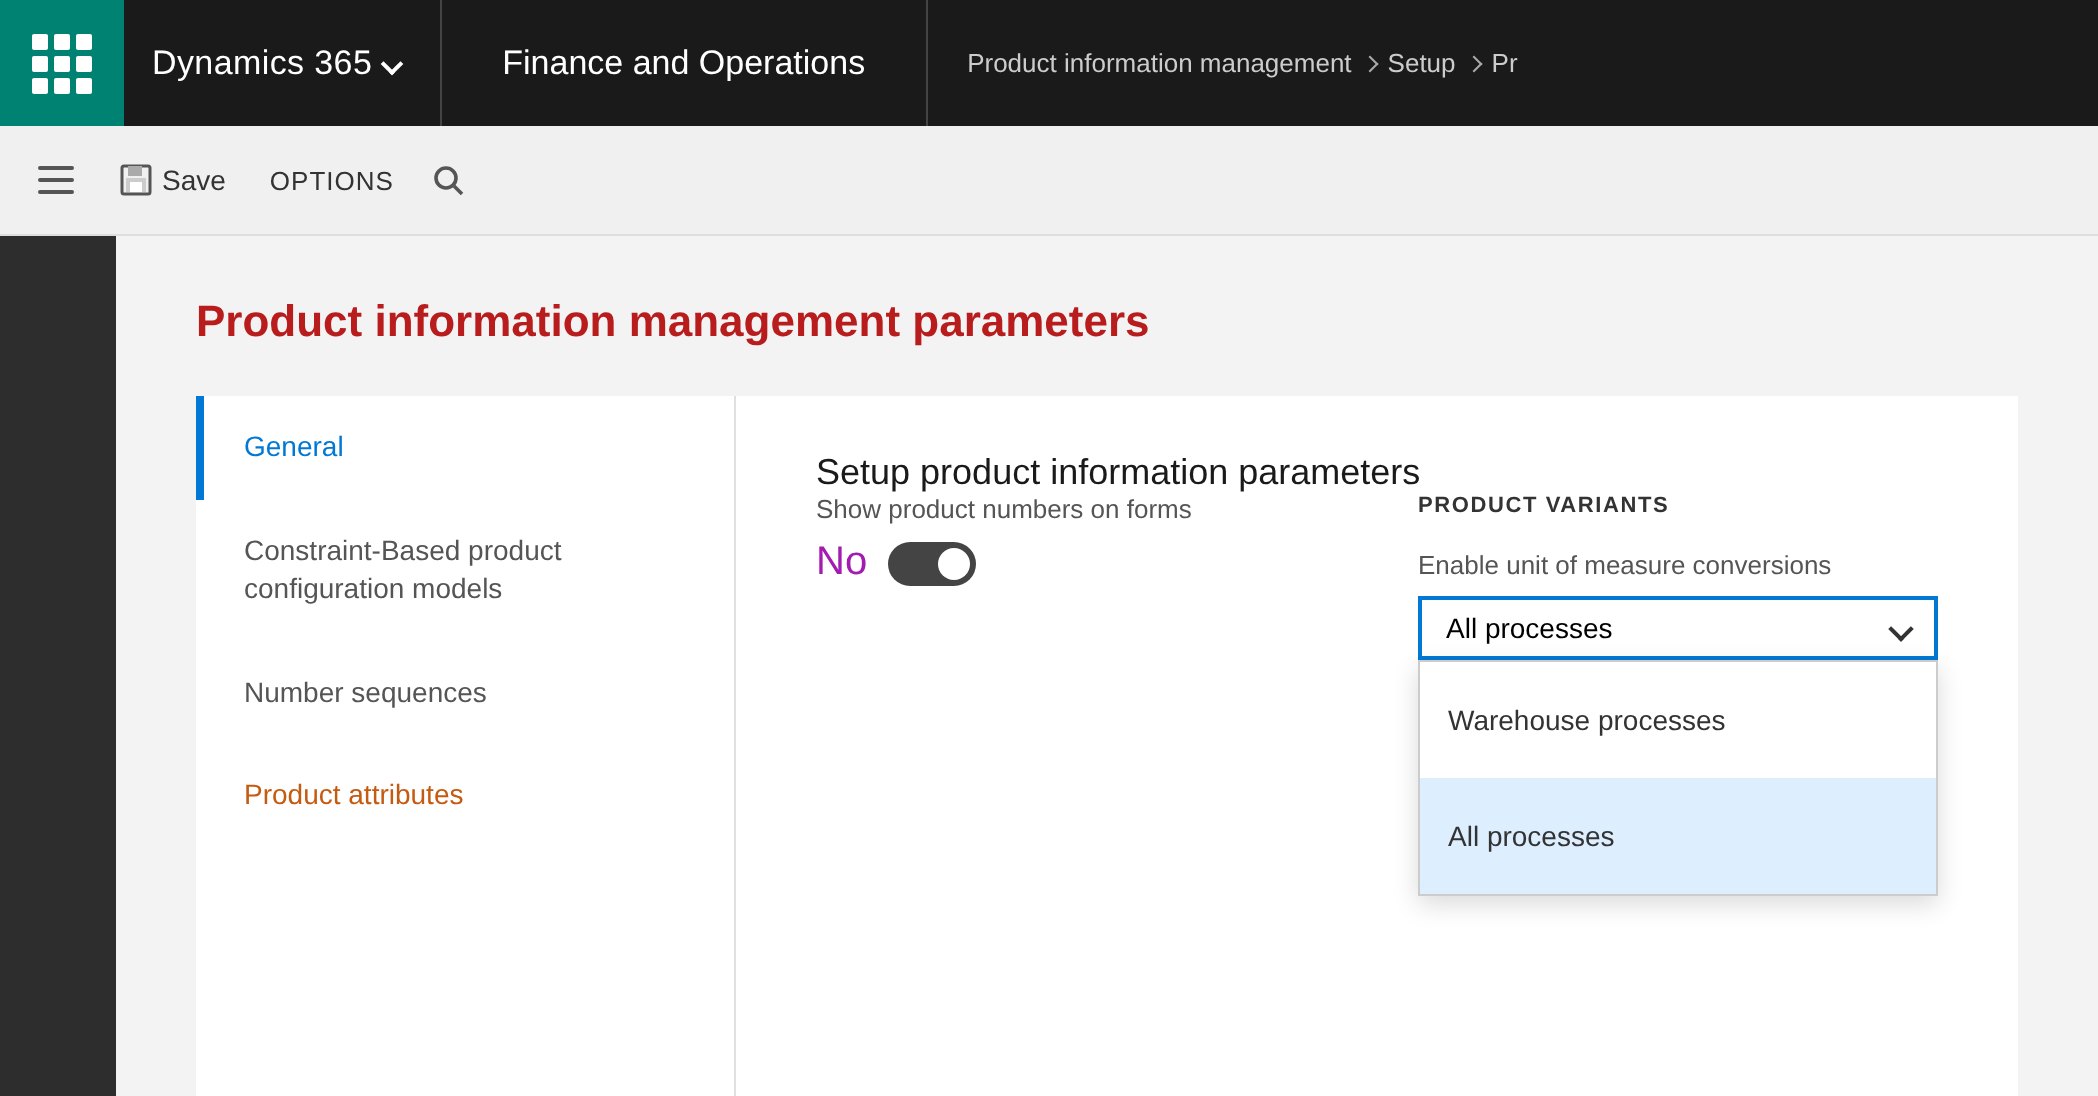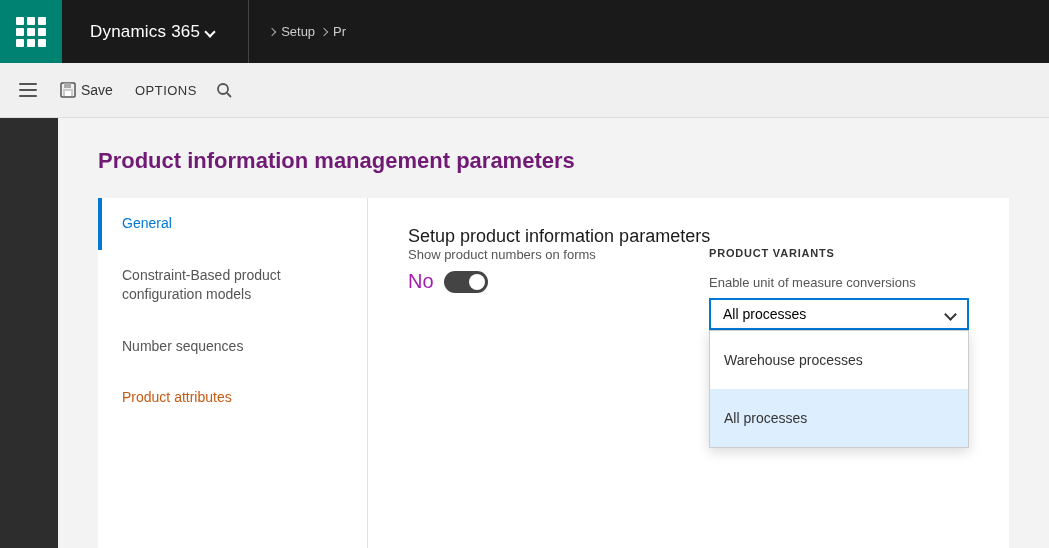--- a/index.html
+++ b/index.html
@@ -30,21 +30,21 @@
     }
     .apps-grid-dot {
       width: 8px;
       height: 8px;
       background: white;
       border-radius: 1px;
     }
     .top-nav-brand {
       display: flex;
       align-items: center;
-      padding: 0 28px;
+      padding: 0 14px;
       border-right: 1px solid #444;
       height: 100%;
       font-size: 17px;
       font-weight: 300;
       letter-spacing: 0.2px;
       color: white;
     }
     .top-nav-brand span {
       margin-right: 6px;
     }
@@ -152,21 +152,21 @@
 
     
     .content-area {
       flex: 1;
       padding: 30px 40px;
       overflow: auto;
     }
     .page-title {
       font-size: 22px;
       font-weight: 700;
-      color: #701a75;
+      color: #b91c1c;
       margin-bottom: 24px;
     }
     .content-inner {
       display: flex;
       background: white;
       min-height: 360px;
     }
 
     
     .nav-panel {
@@ -306,21 +306,25 @@
         <div class="apps-grid-dot"></div>
       <div class="apps-grid-dot"></div>
         <div class="apps-grid-dot"></div>
         <div class="apps-grid-dot"></div>
     </div>
   </div>
   <div class="top-nav-brand">
     <span>Dynamics 365</span>
     <span class="chevron-down"></span>
   </div>
+  <div class="top-nav-title">
+    <span>Finance and Operations</span>
+  </div>
   <div class="top-nav-breadcrumb">
+    <span>Product information management</span>
     <span class="breadcrumb-chevron"></span>
     <span>Setup</span>
     <span class="breadcrumb-chevron"></span>
     <span>Pr</span>
   </div>
 </div>
 
 <div class="toolbar">
   <div class="toolbar-menu-icon">
     <div class="hamburger-line"></div>

